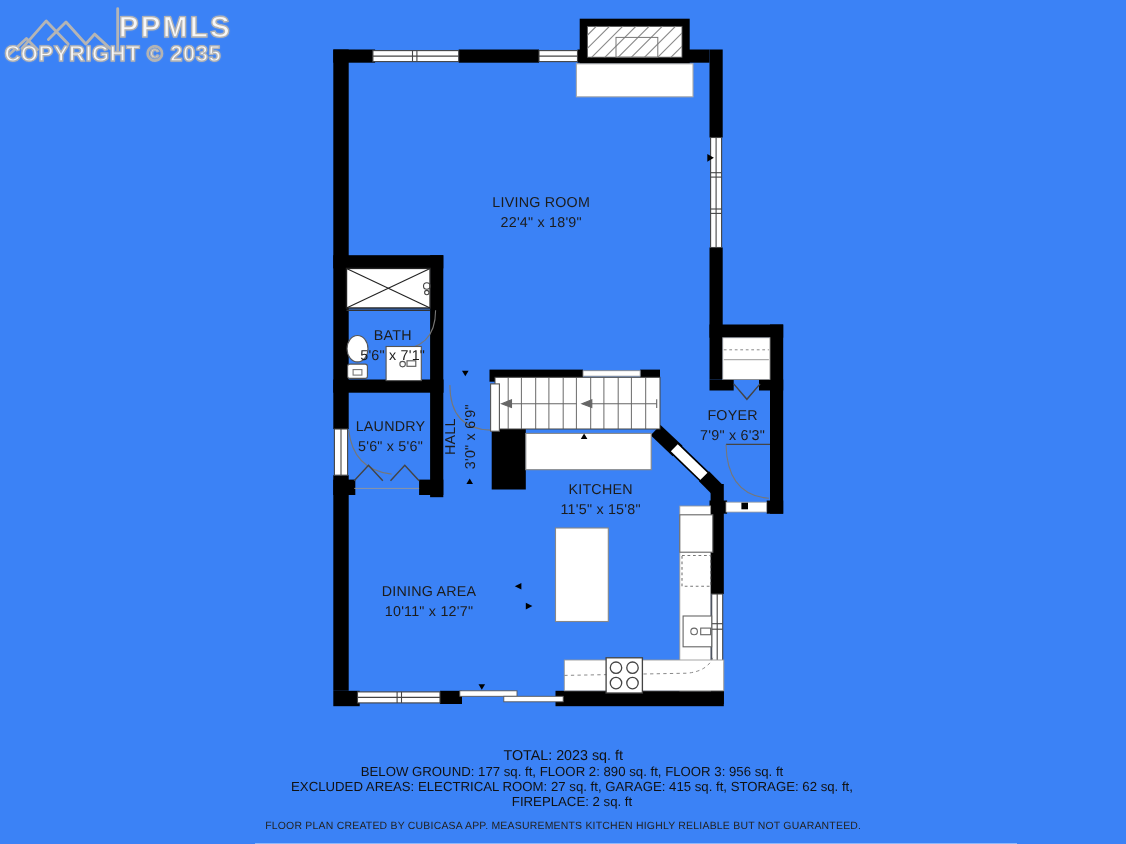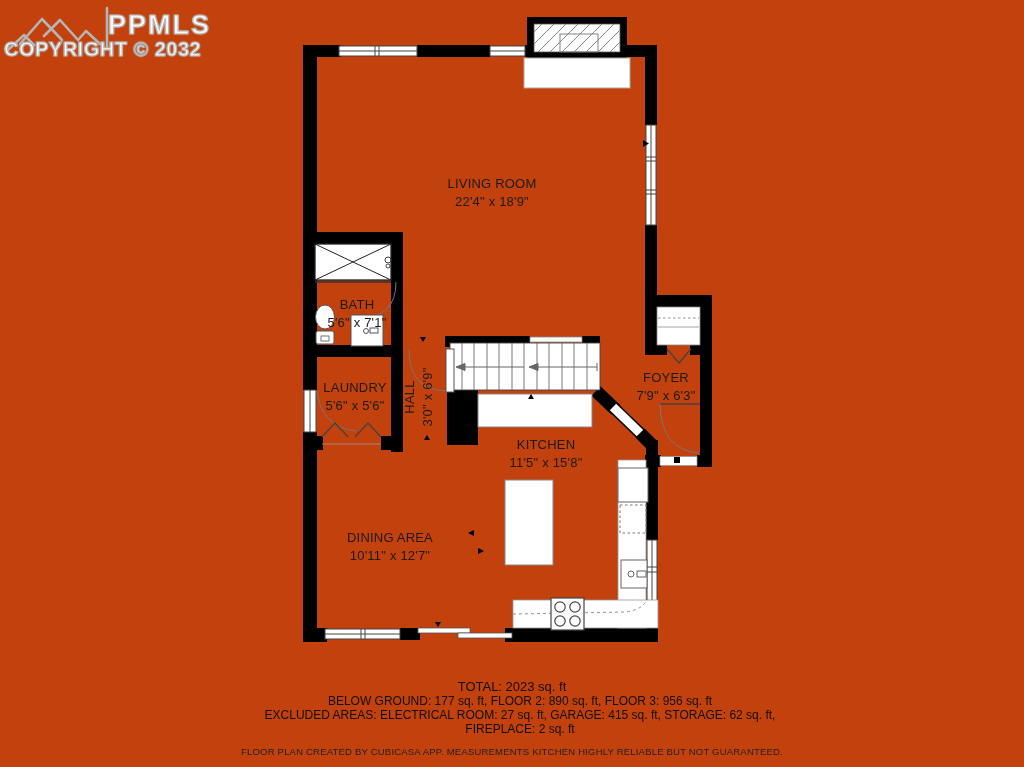--- a/index.html
+++ b/index.html
@@ -1,16 +1,16 @@
 <!DOCTYPE html>
 <html><head>
 <meta charset="utf-8">
 <style>
   html,body{margin:0;padding:0;background:#fff;}
-  .canvas{position:relative;width:1024px;height:767px;background:#c2410c;overflow:hidden;
+  .canvas{position:relative;width:1024px;height:767px;background:#3b82f6;overflow:hidden;
           font-family:"Liberation Sans", sans-serif;}
   .plan{position:absolute;left:0;top:0;}
   
   .watermark{position:absolute;left:4px;top:2px;width:220px;height:70px;}
   .wm-text{font-weight:bold;color:#f7f7f7;-webkit-text-stroke:1.2px #b3b3b3;
            text-shadow:0 0 2px #bdbdbd;}
   .wm-ppmls{position:absolute;left:104px;top:8px;font-size:27px;letter-spacing:2px;}
   .wm-copy{position:absolute;left:0px;top:36px;font-size:20px;letter-spacing:0.5px;white-space:nowrap;}
   
   .room-label{position:absolute;transform:translate(-50%,-50%);text-align:center;
@@ -242,21 +242,21 @@
   <div class="watermark">
     <svg width="110" height="52" viewBox="0 0 110 52">
       <g fill="none" stroke="#b5b5b5" stroke-width="2.6" stroke-linejoin="round" stroke-linecap="round">
         <polyline points="4,48 20,33 30,43"></polyline>
         <polyline points="16,42 38,17 58,38"></polyline>
         <polyline points="40,34 56,18 74,38 82,29 96,42"></polyline>
         <line x1="103" y1="6" x2="103" y2="44"></line>
       </g>
     </svg>
     <div class="wm-ppmls wm-text">PPMLS</div>
-    <div class="wm-copy wm-text">COPYRIGHT © 2032</div>
+    <div class="wm-copy wm-text">COPYRIGHT © 2035</div>
   </div>
 
   <div class="room-label" style="left:492px;top:193px">
     <div>LIVING ROOM</div>
     <div>22'4" x 18'9"</div>
   </div>
   <div class="room-label" style="left:357px;top:314px">
     <div>BATH</div>
     <div>5'6" x 7'1"</div>
   </div>

